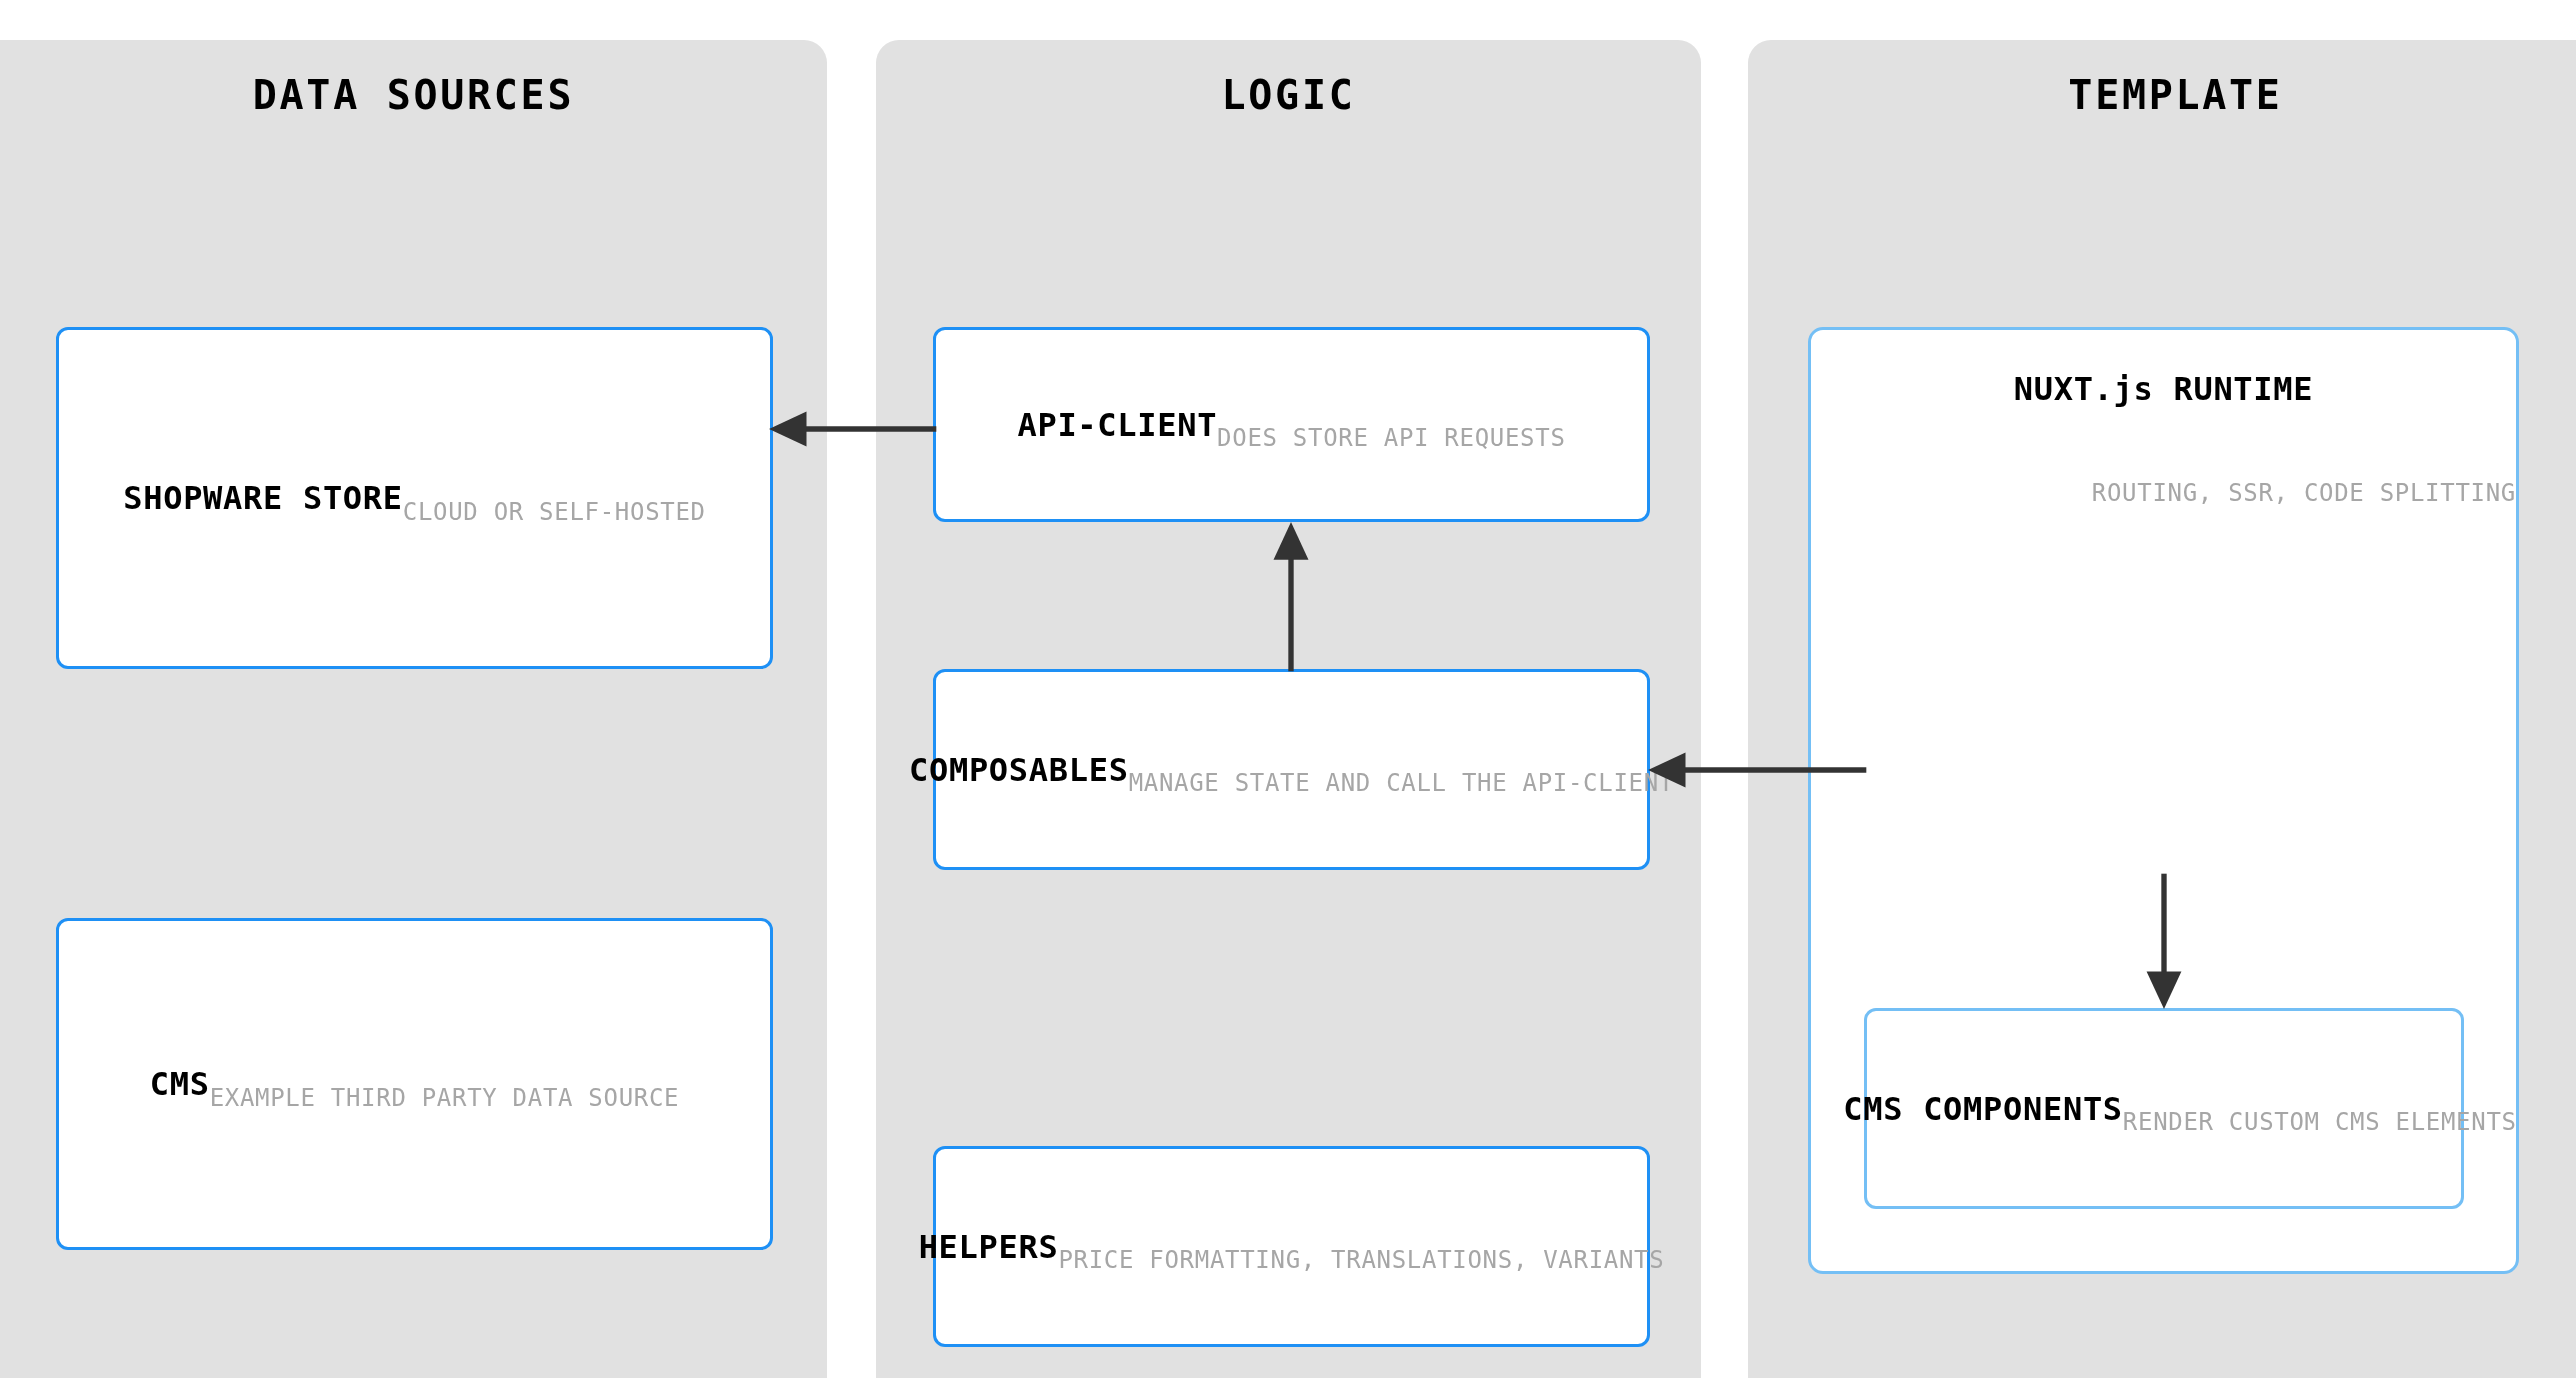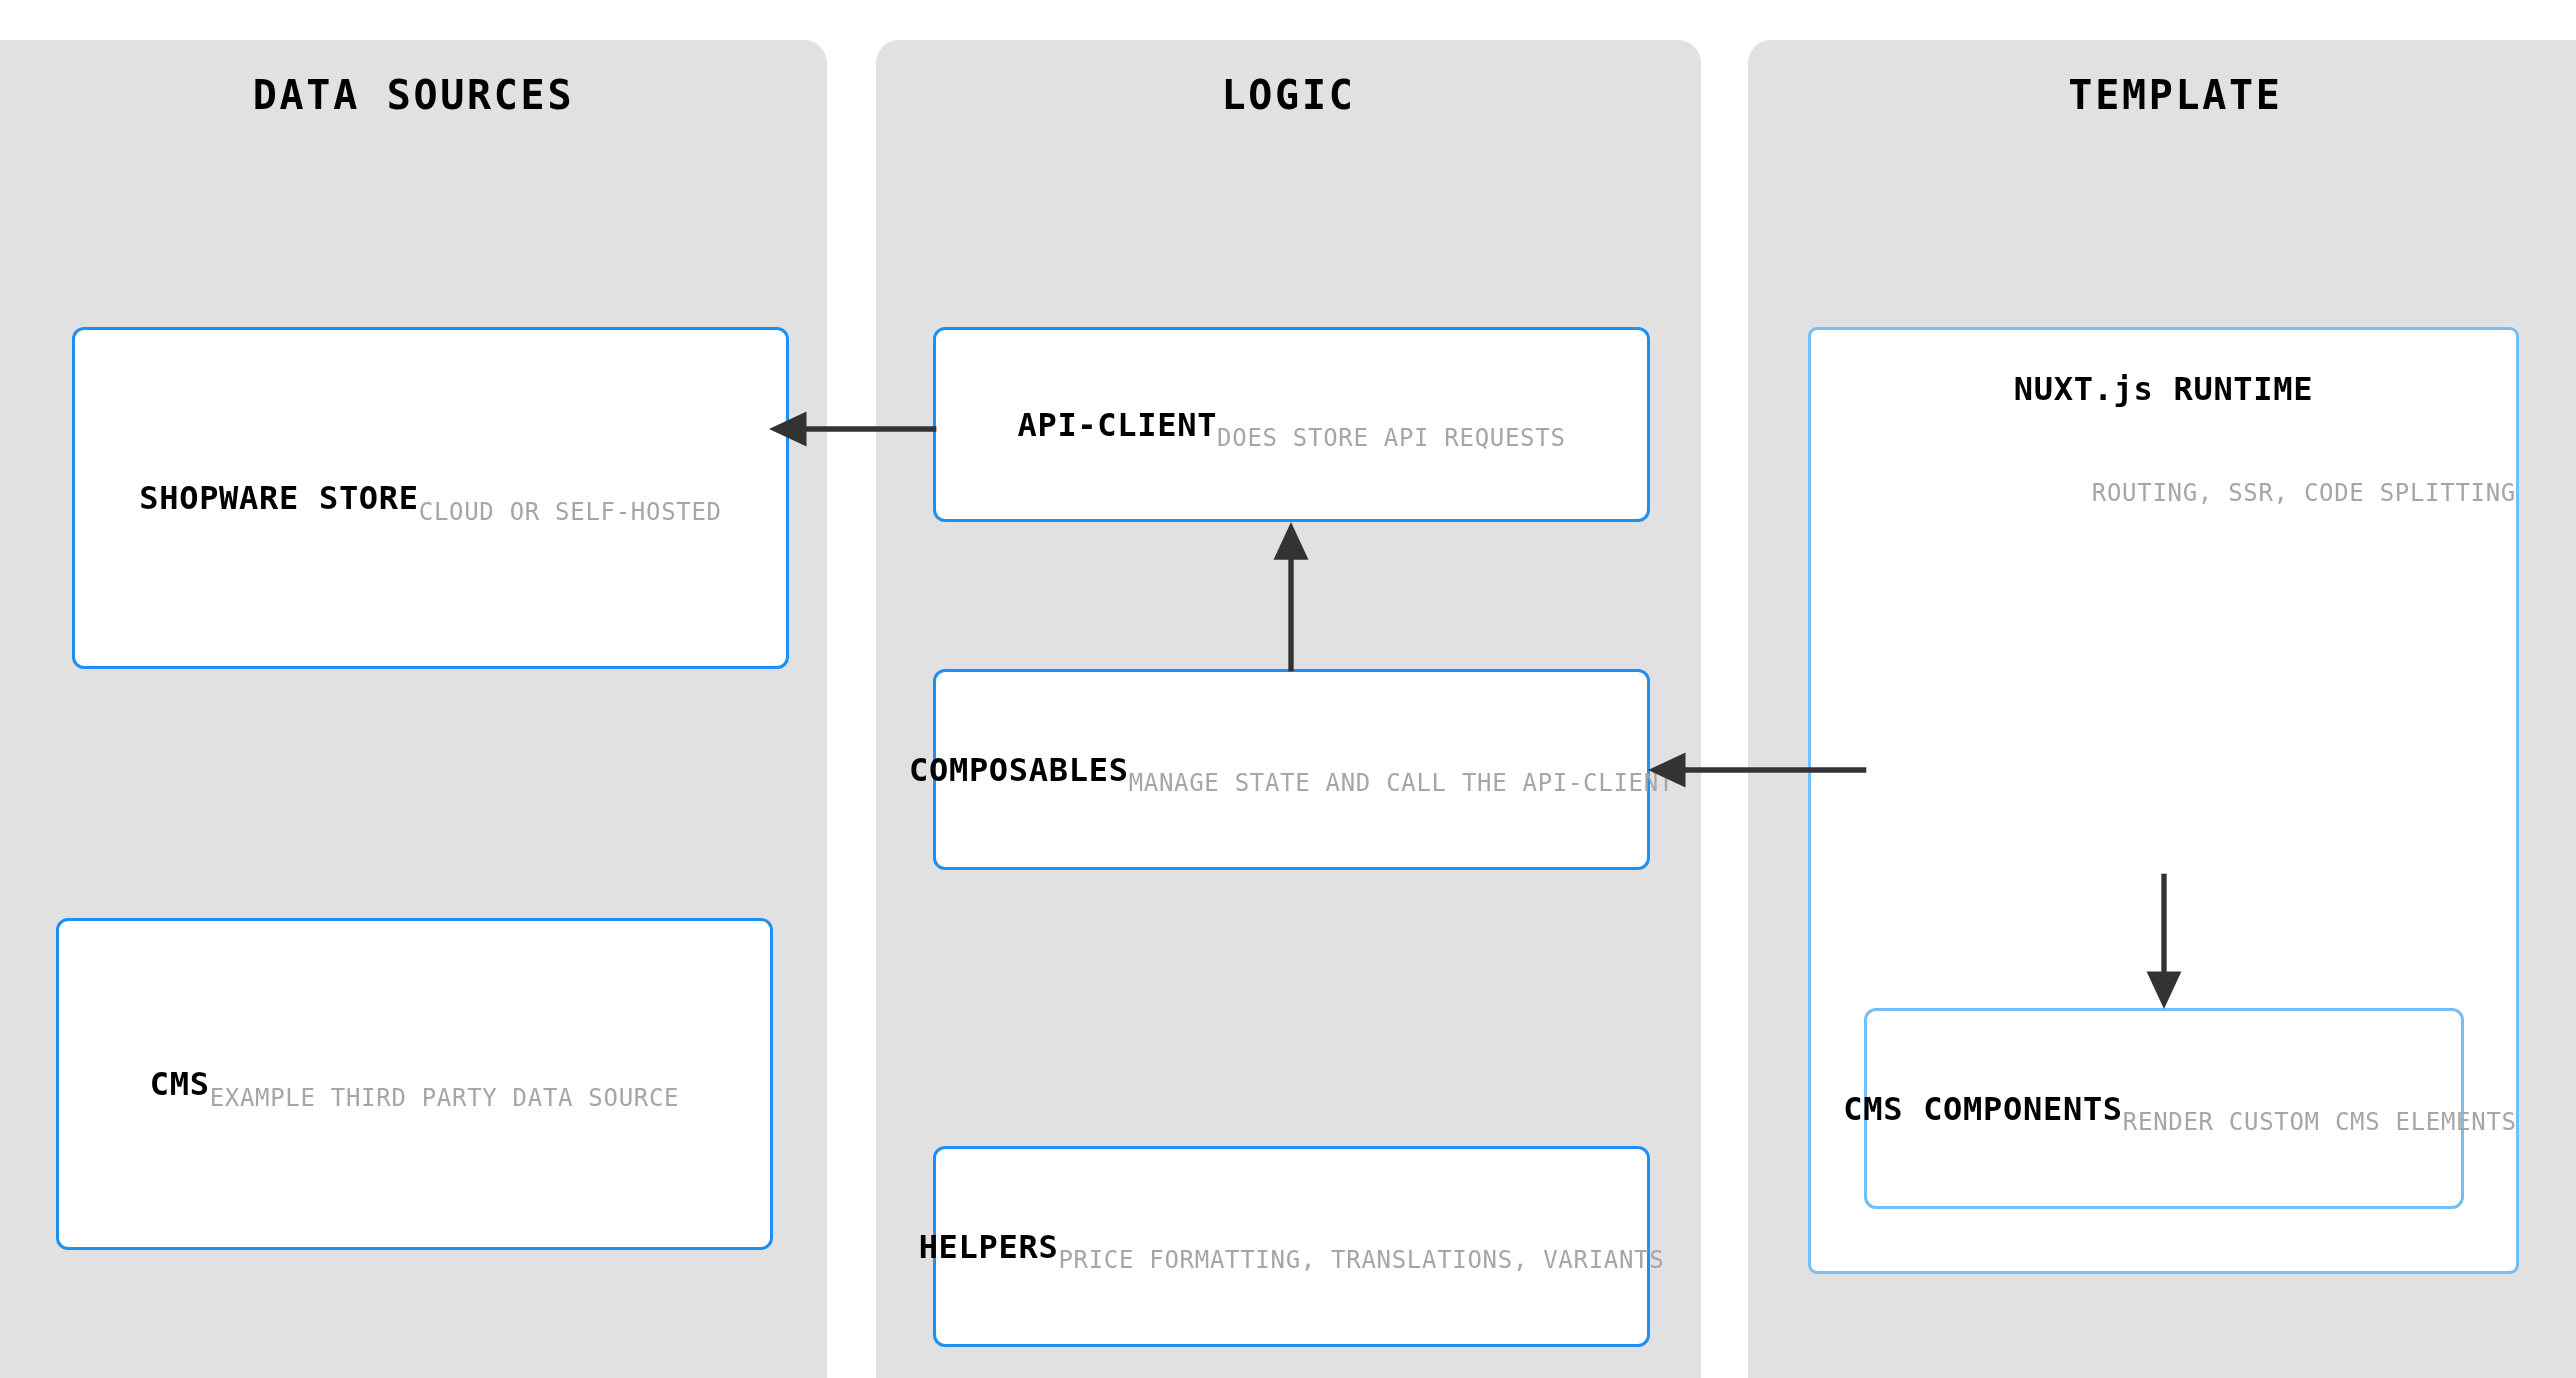--- a/index.html
+++ b/index.html
@@ -79,21 +79,21 @@
     text-align: center;
     white-space: nowrap;
     font-family: "DejaVu Sans Mono", "Liberation Mono", monospace;
   }
 
   
   .container-card {
     position: absolute;
     background: #ffffff;
     border: 3.4px solid #74bff5;
-    border-radius: 9px;
+    border-radius: 15px;
     box-sizing: border-box;
   }
   .container-title {
     position: absolute;
     top: 40px;
     width: 100%;
     text-align: center;
     font-size: 32px;
     font-weight: 700;
     color: #000000;
@@ -130,21 +130,21 @@
   </div>
 
   <div class="column" id="col-logic">
     <div class="column-title">LOGIC</div>
   </div>
 
   <div class="column" id="col-template">
     <div class="column-title">TEMPLATE</div>
   </div>
 
-  <div class="card" style="left:72px; top:287px; width:717px; height:342px;">
+  <div class="card" style="left:56px; top:287px; width:717px; height:342px;">
     <div class="card-title">SHOPWARE STORE</div>
     <div class="card-sub">CLOUD OR SELF-HOSTED</div>
   </div>
 
   <div class="card" style="left:56px; top:878px; width:717px; height:332px;">
     <div class="card-title">CMS</div>
     <div class="card-sub">EXAMPLE THIRD PARTY DATA SOURCE</div>
   </div>
 
   <div class="card" style="left:933px; top:287px; width:717px; height:195px;">

